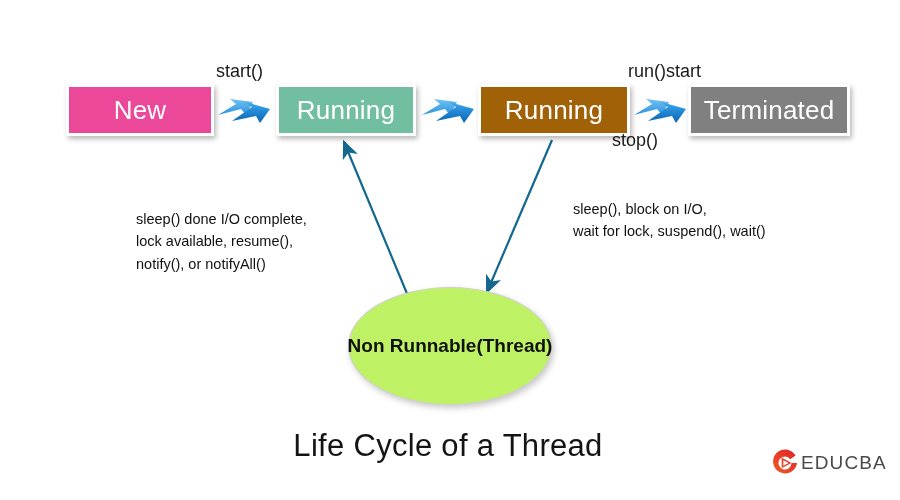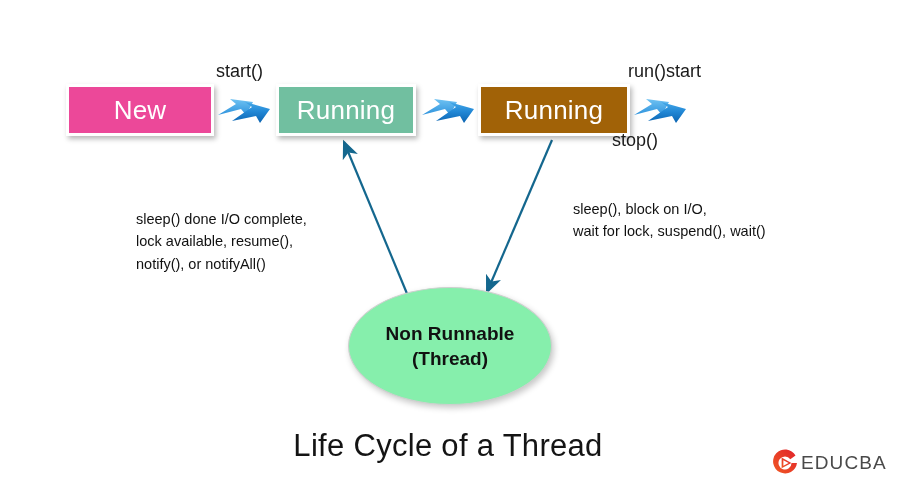--- a/index.html
+++ b/index.html
@@ -77,25 +77,24 @@
   #note-right { left: 573px; top: 198px; }
 
   
   #ellipse-nonrunnable {
     position: absolute;
     left: 348px;
     top: 287px;
     width: 204px;
     height: 118px;
     border-radius: 50%;
-    background: #86efac;
+    background: #bef264;
     border: 1px solid #cfcfcf;
     box-shadow: 2px 3px 6px rgba(0,0,0,0.22);
     display: flex;
-    flex-direction: column;
     align-items: center;
     justify-content: center;
     box-sizing: border-box;
     text-align: center;
   }
   #ellipse-nonrunnable .ellipse-line {
     font-size: 19px;
     font-weight: bold;
     color: #111111;
     line-height: 1.32;
@@ -173,20 +172,23 @@
   </div>
 
   <div class="state-box" id="box-runnable" style="background: rgb(113, 191, 160);">
     <span class="state-label">Running</span>
   </div>
 
   <div class="state-box" id="box-running" style="background: #a16207;">
     <span class="state-label">Running</span>
   </div>
 
+  <div class="state-box" id="box-terminated" style="background: rgb(128, 128, 128);">
+    <span class="state-label">Terminated</span>
+  </div>
 
   <svg class="chevron-arrow" id="arrow-new-runnable" viewBox="0 0 58 44">
     <path d="M2,27 L20,16 L14,11 L37,14 L30,27 L25,21 Z" fill="url(#chevGradLite)"></path>
     <path d="M16,33 L36,19 L29,14 L54,21 L44,35 L40,28 Z" fill="url(#chevGrad)"></path>
   </svg>
 
   <svg class="chevron-arrow" id="arrow-runnable-running" viewBox="0 0 58 44">
     <path d="M2,27 L20,16 L14,11 L37,14 L30,27 L25,21 Z" fill="url(#chevGradLite)"></path>
     <path d="M16,33 L36,19 L29,14 L54,21 L44,35 L40,28 Z" fill="url(#chevGrad)"></path>
   </svg>

